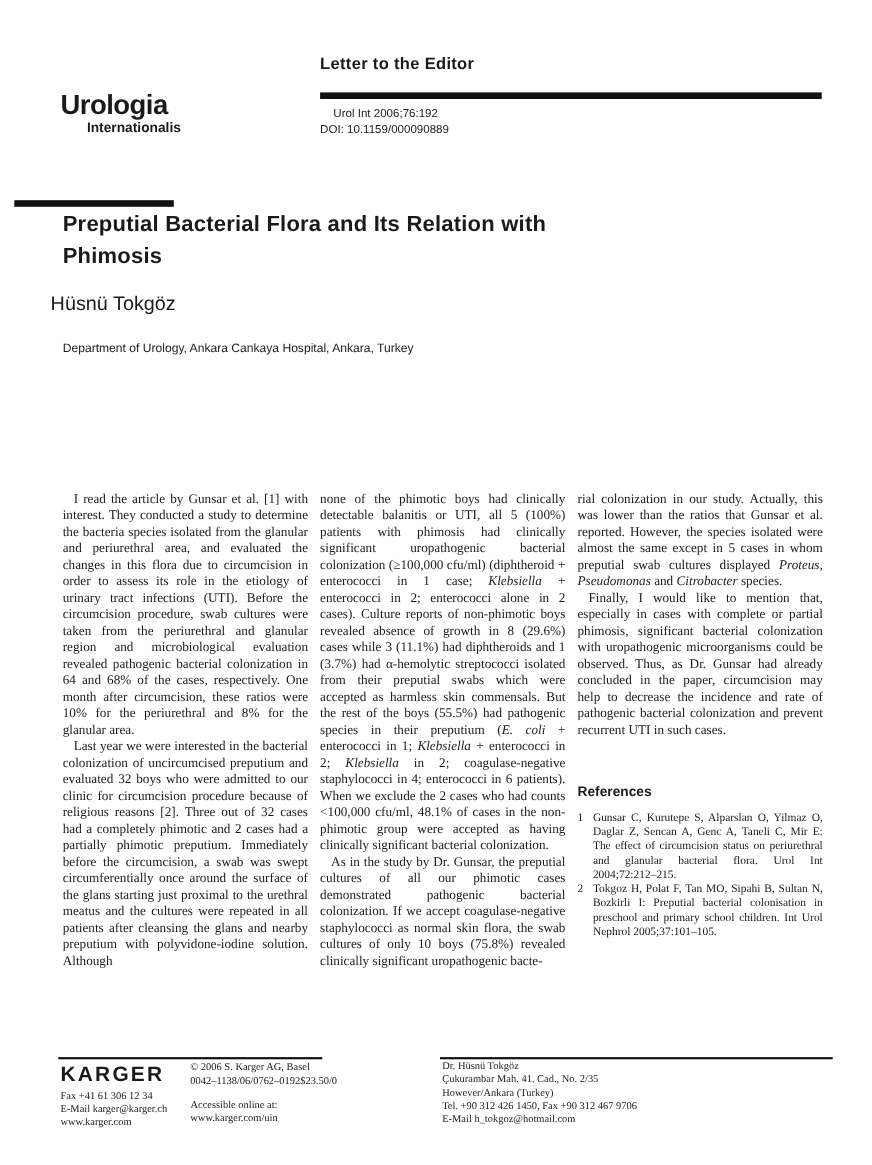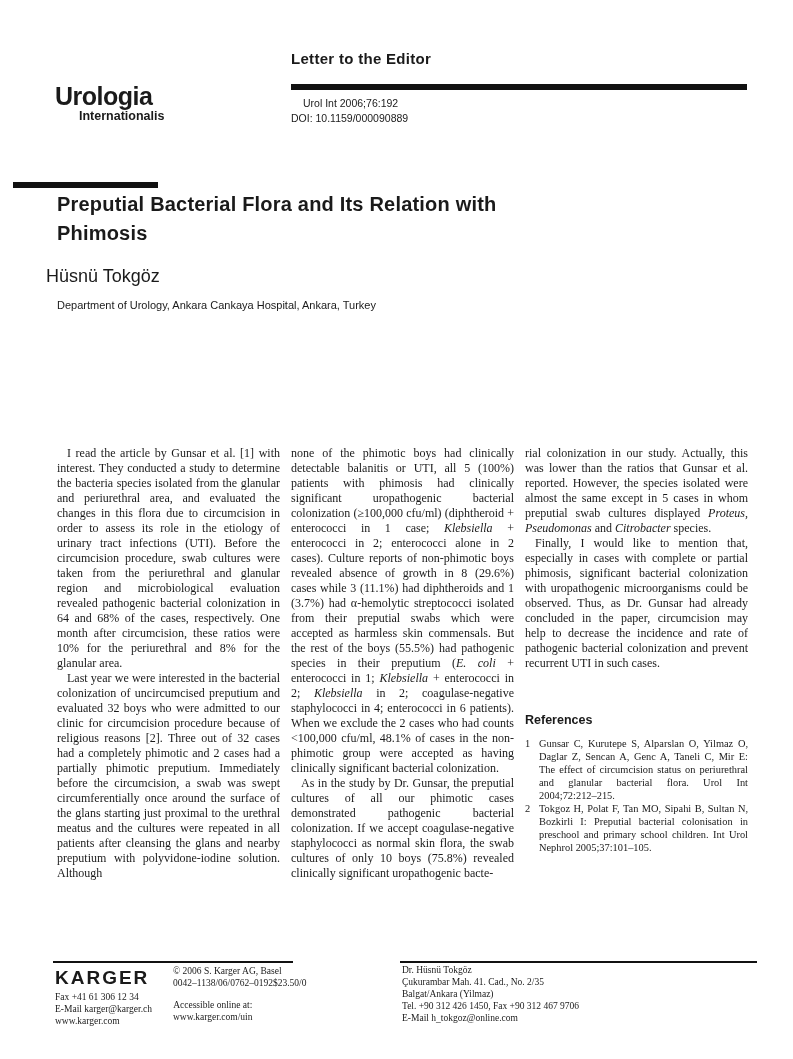--- a/index.html
+++ b/index.html
@@ -14,21 +14,21 @@
                  font-weight:bold;font-size:15px;letter-spacing:0.3px;}
   .header-bar{position:absolute;left:291px;top:84px;width:456px;height:6px;background:#111;}
   .citation{position:absolute;left:291px;top:97px;font-family:"Liberation Sans",sans-serif;font-size:10.5px;margin-left:12px;}
   .doi{position:absolute;left:291px;top:112px;font-family:"Liberation Sans",sans-serif;font-size:10.5px;text-align:center;}
 
   
   .title-bar{position:absolute;left:13px;top:182px;width:145px;height:6px;background:#111;}
   .title{position:absolute;left:57px;top:190px;margin:0;font-family:"Liberation Sans",sans-serif;
          font-weight:bold;font-size:20px;line-height:29px;white-space:pre-line;letter-spacing:0.2px;}
   .author{position:absolute;left:46px;top:266px;font-family:"Liberation Sans",sans-serif;font-size:18px;}
-  .affiliation{position:absolute;left:57px;top:299px;font-family:"Liberation Sans",sans-serif;font-size:11px;}
+  .affiliation{position:absolute;left:57px;top:311px;font-family:"Liberation Sans",sans-serif;font-size:11px;}
 
   
   .columns{position:absolute;left:57px;top:446px;width:691px;display:flex;gap:11px;}
   .col{width:223px;}
   .para{margin:0;font-size:12px;line-height:15px;text-align:justify;}
   .para.indent{text-indent:10px;}
   .para em{font-style:italic;}
 
   
   .references{position:absolute;left:525px;top:713px;width:223px;}
@@ -104,18 +104,18 @@
       <div>© 2006 S. Karger AG, Basel</div>
       <div>0042–1138/06/0762–0192$23.50/0</div>
     </div>
   <div class="f-block f-online">
       <div>Accessible online at:</div>
       <div>www.karger.com/uin</div>
     </div>
   <div class="f-block f-contact">
       <div>Dr. Hüsnü Tokgöz</div>
       <div>Çukurambar Mah. 41. Cad., No. 2/35</div>
-      <div>Balgat/Ankara (Yilmaz)</div>
+      <div>However/Ankara (Turkey)</div>
       <div>Tel. +90 312 426 1450, Fax +90 312 467 9706</div>
-      <div>E-Mail h_tokgoz@online.com</div>
+      <div>E-Mail h_tokgoz@hotmail.com</div>
     </div>
 
 </div>
 
 </body></html>

